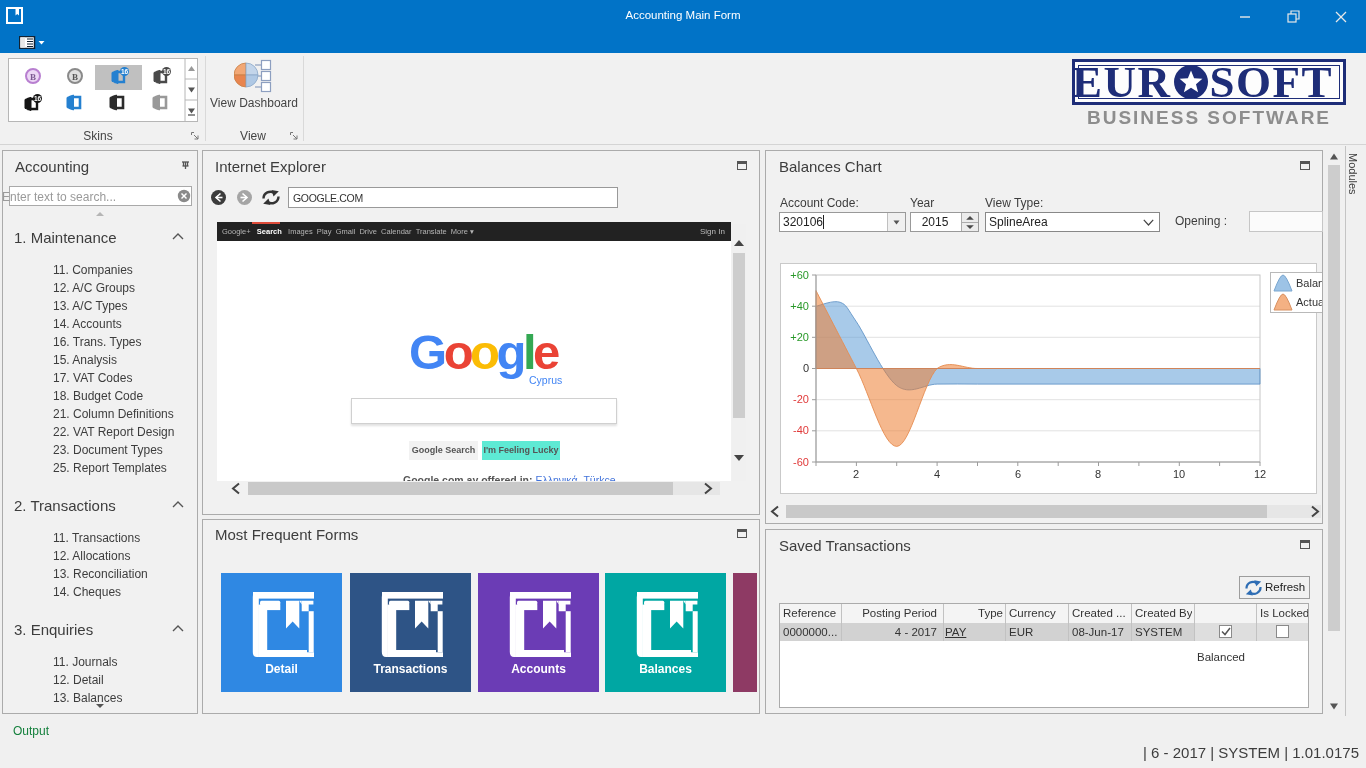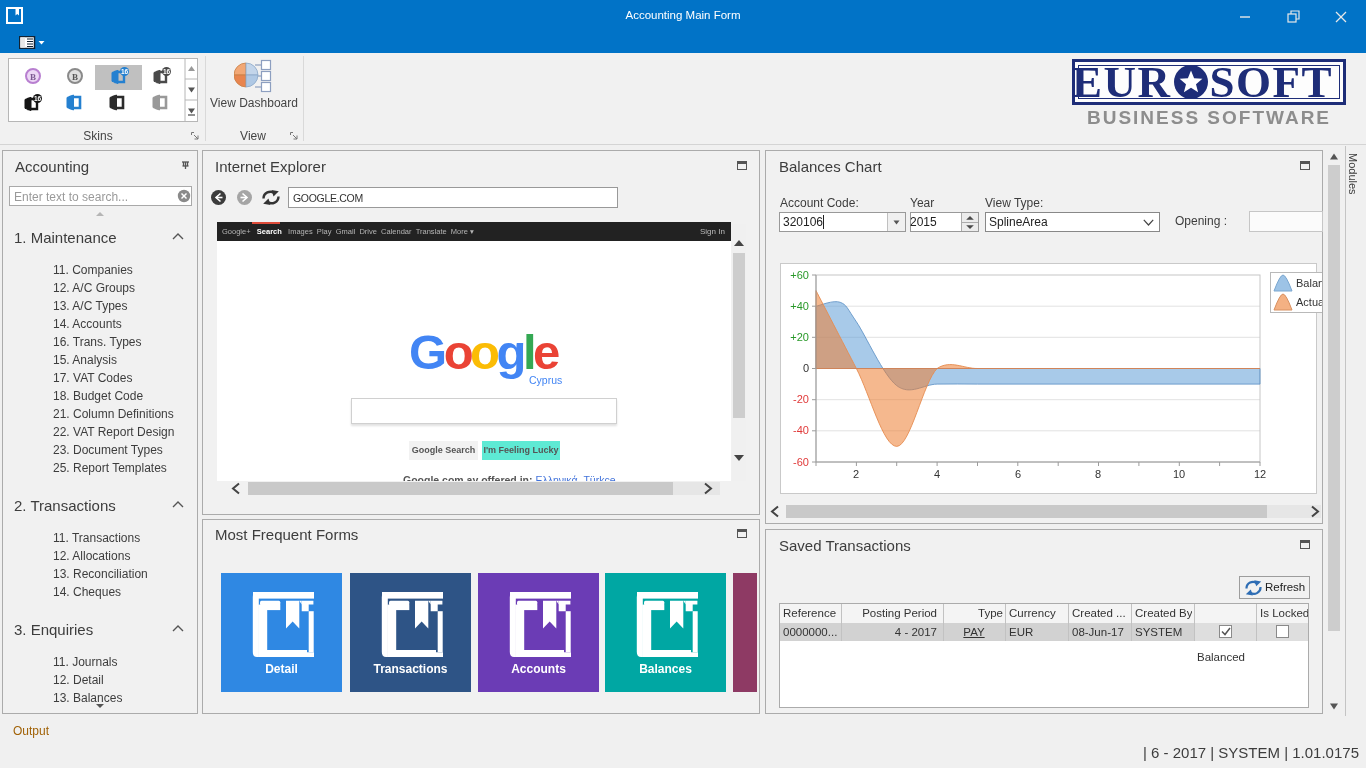--- a/index.html
+++ b/index.html
@@ -157,21 +157,21 @@
 <svg class="abs" style="left:180px;top:160px" width="11" height="11" viewBox="0 0 11 11">
   <g stroke="#555" stroke-width="1.3" fill="none">
       <line x1="5.5" y1="2" x2="5.5" y2="9"></line>
       <line x1="2" y1="2" x2="9" y2="2"></line>
       <line x1="3.5" y1="2" x2="3.5" y2="6"></line>
       <line x1="7.5" y1="2" x2="7.5" y2="6"></line>
       <line x1="2.5" y1="6" x2="8.5" y2="6"></line>
     </g>
 </svg>
 <div class="abs" style="left:9px;top:186px;width:183px;height:20px;background:#fff;border:1px solid #a9a9a9;"></div>
-<div class="abs" style="left:14px;top:190px;font-size:12px;color:#9a9a9a;">Enter text to search...</div>
+<div class="abs" style="left:2px;top:190px;font-size:12px;color:#9a9a9a;">Enter text to search...</div>
 <svg class="abs" style="left:177px;top:189px" width="14" height="14" viewBox="0 0 14 14">
   <circle cx="7" cy="7" r="6.2" fill="#8a8a8a"></circle>
   <g stroke="#fff" stroke-width="1.4">
       <line x1="4.5" y1="4.5" x2="9.5" y2="9.5"></line>
       <line x1="9.5" y1="4.5" x2="4.5" y2="9.5"></line>
     </g>
 </svg>
 <svg class="abs" style="left:95px;top:211px" width="10" height="6" viewBox="0 0 10 6">
     <path d="M5 1 L9 5 H1 Z" fill="#b5b5b5"></path>
   </svg>
@@ -323,21 +323,21 @@
 <div class="abs" style="left:985px;top:196px;font-size:12px;color:#3d3d3d;">View Type:</div>
 
 <div class="abs" style="left:779px;top:212px;width:127px;height:20px;background:#fff;border:1px solid #999;"></div>
 <div class="abs" style="left:783px;top:215px;font-size:12px;color:#222;">320106<span style="border-left:1px solid #222;">​</span></div>
 <div class="abs" style="left:887px;top:213px;width:18px;height:18px;background:#f0f0f0;border-left:1px solid #c0c0c0;"></div>
 <svg class="abs" style="left:893px;top:220px" width="7" height="5" viewBox="0 0 7 5">
     <path d="M0.5 0.5 L3.5 4.5 L6.5 0.5 Z" fill="#555"></path>
   </svg>
 
 <div class="abs" style="left:910px;top:212px;width:69px;height:20px;background:#fff;border:1px solid #999;"></div>
-<div class="abs" style="left:910px;top:215px;width:50px;text-align:left;font-size:12px;color:#222;">2015</div>
+<div class="abs" style="left:910px;top:215px;width:50px;text-align:center;font-size:12px;color:#222;">2015</div>
 <div class="abs" style="left:961px;top:213px;width:17px;height:18px;background:#ececec;border-left:1px solid #ababab;"></div>
 <div class="abs" style="left:961px;top:221.5px;width:17px;height:1.5px;background:#ababab;"></div>
 <svg class="abs" style="left:965px;top:215px" width="10" height="15" viewBox="0 0 10 15">
     <path d="M5 1 L8.8 4.8 H1.2 Z" fill="#4a4a4a"></path>
     <path d="M5 14 L8.8 10.2 H1.2 Z" fill="#4a4a4a"></path>
   </svg>
 
 <div class="abs" style="left:985px;top:212px;width:175px;height:20px;background:#fff;border:1px solid #888;"></div>
 <div class="abs" style="left:989px;top:215px;font-size:12px;color:#222;">SplineArea</div>
 <svg class="abs" style="left:1143px;top:219px" width="11" height="7" viewBox="0 0 11 7">
@@ -449,21 +449,21 @@
 <div class="hcell" style="left:783px;width:56px;">Reference</div>
 <div class="hcell" style="left:843px;width:94px;text-align:right;">Posting Period</div>
 <div class="hcell" style="left:945px;width:58px;text-align:right;">Type</div>
 <div class="hcell" style="left:1009px;width:57px;">Currency</div>
 <div class="hcell" style="left:1072px;width:57px;">Created ...</div>
 <div class="hcell" style="left:1135px;width:57px;">Created By</div>
 <div class="hcell" style="left:1197px;width:57px;margin-top:44px;">Balanced</div>
 <div class="hcell" style="left:1260px;width:48px;">Is Locked</div>
 <div class="dcell" style="left:783px;width:56px;">0000000...</div>
 <div class="dcell" style="left:843px;width:94px;text-align:right;">4 - 2017</div>
-<div class="dcell" style="left:945px;width:58px;text-align:center;text-decoration:underline;">PAY</div>
+<div class="dcell" style="left:945px;width:58px;text-align:left;text-decoration:underline;">PAY</div>
 <div class="dcell" style="left:1009px;width:57px;">EUR</div>
 <div class="dcell" style="left:1072px;width:57px;">08-Jun-17</div>
 <div class="dcell" style="left:1135px;width:57px;">SYSTEM</div>
 <div class="gv" style="left:841px;"></div>
     <div class="gv" style="left:943px;"></div>
     <div class="gv" style="left:1005px;"></div>
     <div class="gv" style="left:1068px;"></div>
     <div class="gv" style="left:1131px;"></div>
     <div class="gv" style="left:1194px;"></div>
     <div class="gv" style="left:1256px;"></div>
@@ -478,14 +478,14 @@
 <div class="abs" style="left:1328px;top:165px;width:12px;height:466px;background:#cdcdcd;"></div>
 <svg class="abs" style="left:1329px;top:152px" width="10" height="9" viewBox="0 0 10 9">
     <path d="M5 1.5 L9 7.5 H1 Z" fill="#555"></path>
   </svg>
 <svg class="abs" style="left:1329px;top:702px" width="10" height="9" viewBox="0 0 10 9">
     <path d="M5 7.5 L9 1.5 H1 Z" fill="#555"></path>
   </svg>
 <div class="abs" style="left:1345px;top:146px;width:1px;height:570px;background:#c4c4c4;"></div>
 <div class="abs" style="left:1347px;top:153px;font-size:11px;color:#3d3d3d;writing-mode:vertical-rl;">Modules</div>
 
-<div class="abs" style="left:13px;top:724px;font-size:12px;color:#a16207;">Output</div>
+<div class="abs" style="left:13px;top:724px;font-size:12px;color:#15803d;">Output</div>
 <div class="abs" style="right:7px;top:744px;font-size:15px;color:#3d3d3d;">| 6 - 2017 | SYSTEM | 1.01.0175</div>
 
 </body></html>

